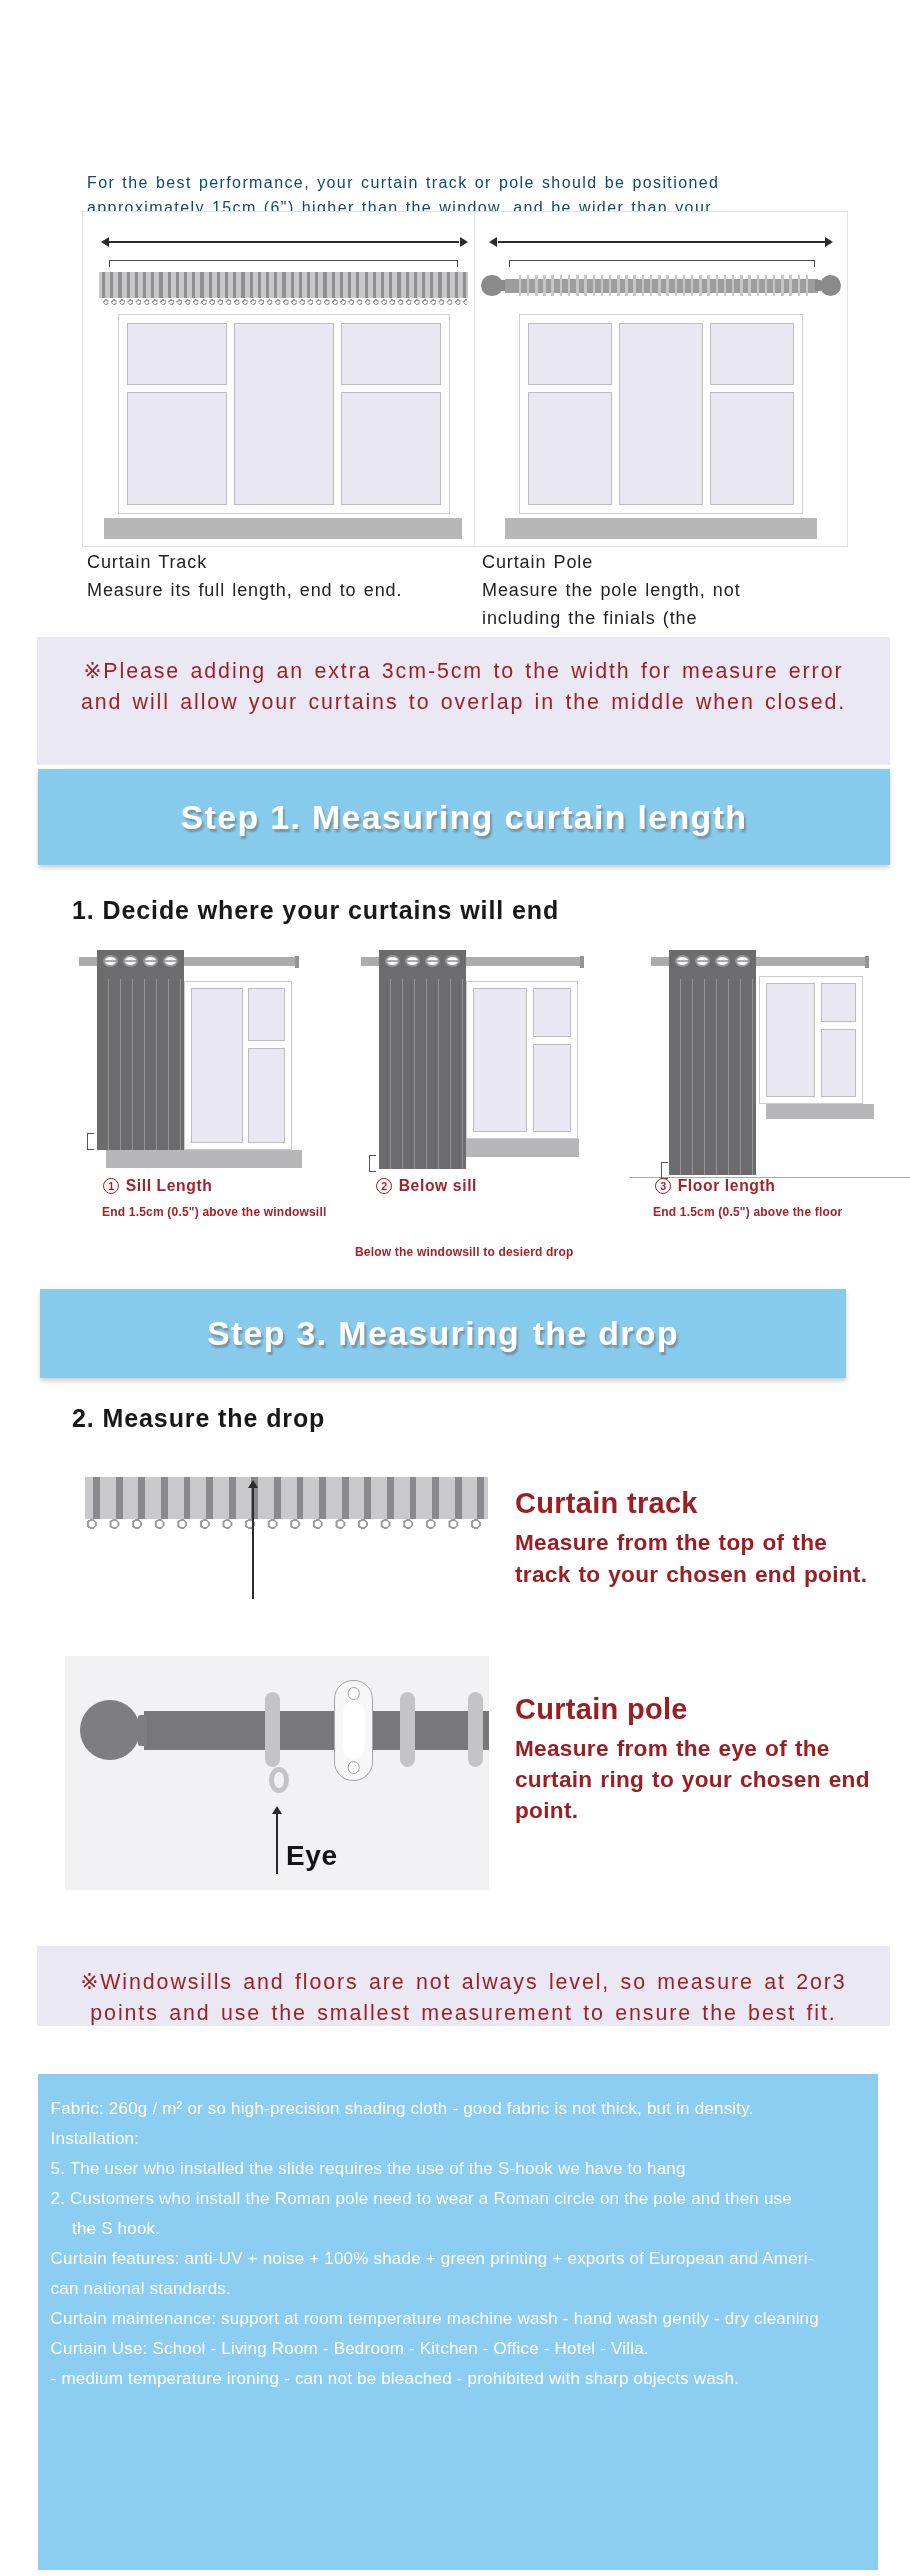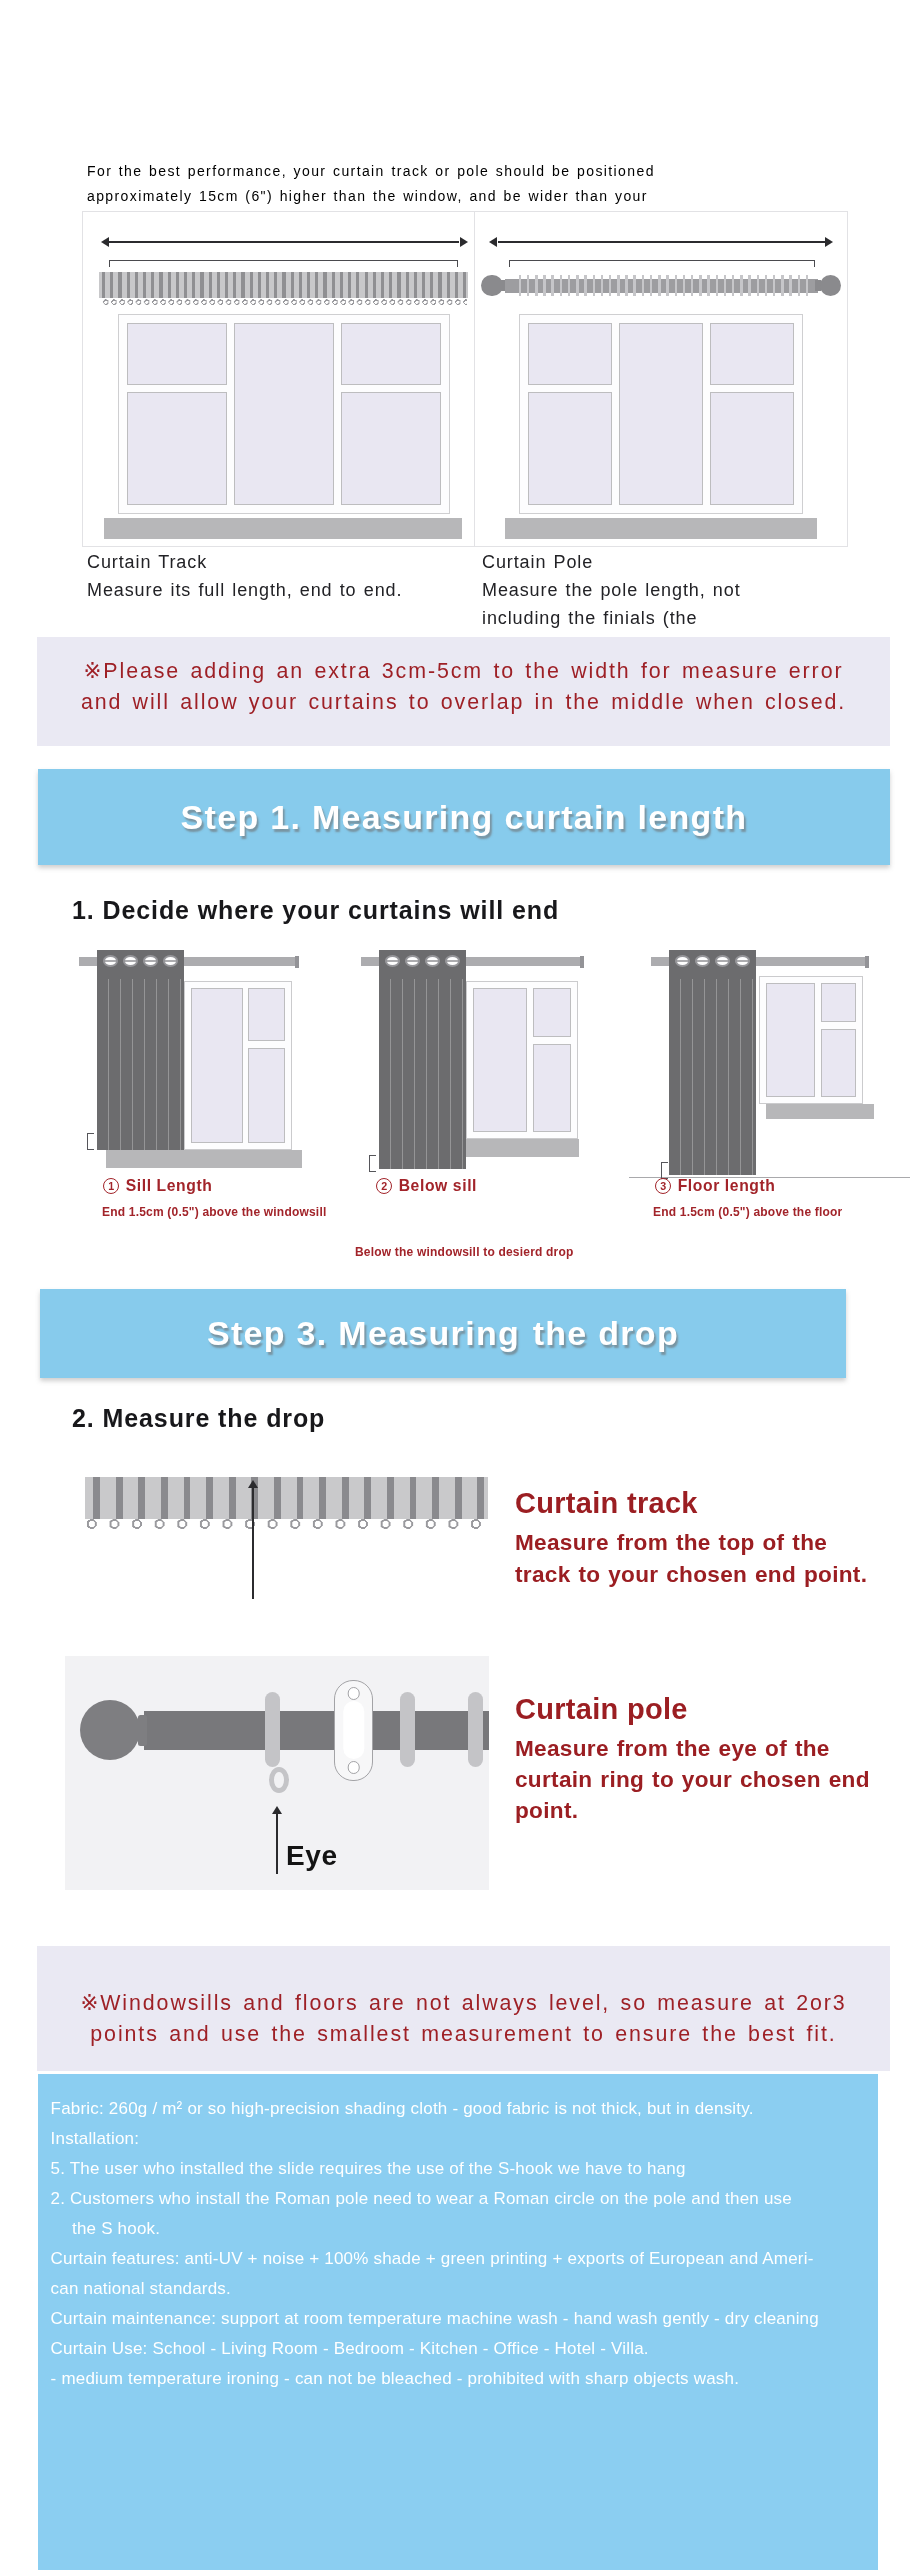--- a/index.html
+++ b/index.html
@@ -10,29 +10,29 @@
   .banner{position:absolute;background:#87CBEC;display:flex;align-items:center;justify-content:center;
           box-shadow:0 3.1px 4.4px rgba(120,120,120,0.35);}
   .banner .t{color:#fff;font-weight:bold;font-size:34px;letter-spacing:1.3px;
              text-shadow:1.9px 2.5px 1.9px rgba(110,110,110,0.6);white-space:nowrap;}
   #banner1{left:40px;top:0;width:833px;height:101px;}
   #banner2{left:38px;top:769px;width:852px;height:96px;}
   #banner3{left:40px;top:1289px;width:806px;height:89px;}
   .t-sub{font-size:27px;margin-left:12.6px;letter-spacing:0.6px;}
 
   
-  .intro{position:absolute;left:87px;top:145px;font-size:14px;color:#000000;
+  .intro{position:absolute;left:87px;top:155px;font-size:16px;color:#0c4a6e;
          letter-spacing:1.4px;word-spacing:1.3px;line-height:24.5px;white-space:nowrap;}
   .cap{position:absolute;font-size:18px;color:#222226;letter-spacing:0.9px;word-spacing:1.3px;line-height:28px;white-space:nowrap;}
   #cap-track{left:87px;top:548px;}
   #cap-pole{left:482px;top:548px;}
   .note{position:absolute;left:37px;width:853px;background:#EAE9F3;color:#9E2026;
         text-align:center;font-size:21.4px;font-weight:normal;letter-spacing:1.9px;word-spacing:2.5px;line-height:31px;box-sizing:border-box;}
-  #note1{top:637px;height:109px;padding-top:19px;}
-  #note2{top:1946px;height:125px;padding-top:42px;}
+  #note1{top:637px;height:128px;padding-top:19px;}
+  #note2{top:1946px;height:80px;padding-top:21px;}
   .h2black{position:absolute;font-weight:bold;font-size:25px;color:#18181b;letter-spacing:0.9px;white-space:nowrap;}
   #sub-step2{left:72px;top:875px;}
   #sub-step3{left:72px;top:1383px;}
 
   
   .figbox{position:absolute;top:211px;height:336px;background:#fff;border:0.6px solid #E2E2E5;box-sizing:border-box;}
   #fig-track{left:82px;width:403px;}
   #fig-pole{left:474px;width:374px;}
 
   .harrow{position:absolute;height:1.9px;background:#2B2B2E;}

